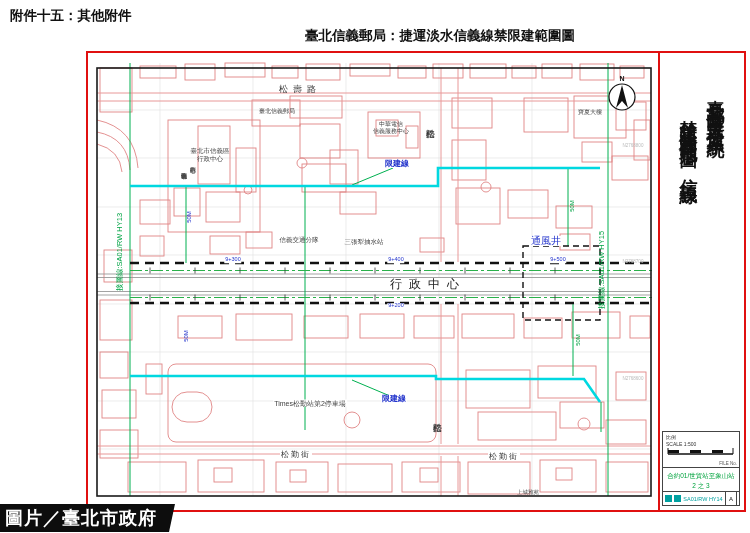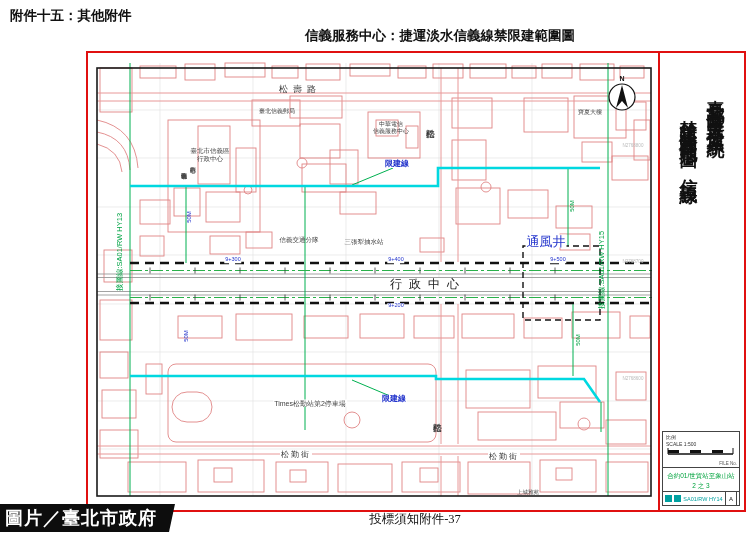--- a/index.html
+++ b/index.html
@@ -44,21 +44,21 @@
          font-family:"Liberation Sans",sans-serif;letter-spacing:1px;}
   .footer{position:absolute;left:330px;top:511px;width:170px;text-align:center;
           font-size:12.5px;color:#111;z-index:6;}
 </style>
 </head>
 <body>
 
 <div class="page">
 
   <div class="hdr">附件十五：其他附件</div>
-  <div class="ttl">信義服務中心：捷運淡水信義線禁限建範圍圖</div>
+  <div class="ttl">臺北信義郵局：捷運淡水信義線禁限建範圍圖</div>
 
   <svg id="map-svg" width="750" height="533">
       <line x1="160" y1="63" x2="160" y2="496" stroke="#e4e4e4" stroke-width="0.7"></line>
       <line x1="253" y1="63" x2="253" y2="496" stroke="#e4e4e4" stroke-width="0.7"></line>
       <line x1="346" y1="63" x2="346" y2="496" stroke="#e4e4e4" stroke-width="0.7"></line>
       <line x1="439" y1="63" x2="439" y2="496" stroke="#e4e4e4" stroke-width="0.7"></line>
       <line x1="532" y1="63" x2="532" y2="496" stroke="#e4e4e4" stroke-width="0.7"></line>
       <line x1="97" y1="110" x2="651" y2="110" stroke="#e4e4e4" stroke-width="0.7"></line>
       <line x1="97" y1="158" x2="651" y2="158" stroke="#e4e4e4" stroke-width="0.7"></line>
       <line x1="97" y1="207" x2="651" y2="207" stroke="#e4e4e4" stroke-width="0.7"></line>
@@ -225,21 +225,21 @@
       <div class="mlab" style="left: 210px; top: 151px; font-size: 6.5px; color: rgb(68, 68, 68); transform: translate(-50%, -50%);">臺北市信義區</div>
       <div class="mlab" style="left: 210px; top: 159px; font-size: 6.5px; color: rgb(68, 68, 68); transform: translate(-50%, -50%);">行政中心</div>
       <div class="mlab" style="left: 184px; top: 168px; font-size: 6px; color: rgb(68, 68, 68); transform: translate(-50%, -50%); writing-mode: vertical-rl; text-orientation: upright;">臺北市信義區</div>
       <div class="mlab" style="left: 193px; top: 162px; font-size: 6px; color: rgb(68, 68, 68); transform: translate(-50%, -50%); writing-mode: vertical-rl; text-orientation: upright;">行政中心</div>
       <div class="mlab" style="left: 391px; top: 124px; font-size: 6px; color: rgb(68, 68, 68); transform: translate(-50%, -50%);">中華電信</div>
       <div class="mlab" style="left: 391px; top: 131px; font-size: 6px; color: rgb(68, 68, 68); transform: translate(-50%, -50%);">信義服務中心</div>
       <div class="mlab" style="left: 590px; top: 112px; font-size: 6px; color: rgb(68, 68, 68); transform: translate(-50%, -50%);">寶夏大樓</div>
       <div class="mlab" style="left: 299px; top: 240px; font-size: 6.5px; color: rgb(68, 68, 68); transform: translate(-50%, -50%);">信義交通分隊</div>
       <div class="mlab" style="left: 364px; top: 242px; font-size: 6.5px; color: rgb(68, 68, 68); transform: translate(-50%, -50%);">三張犁抽水站</div>
       <div class="mlab" style="left: 310px; top: 403px; font-size: 7px; color: rgb(68, 68, 68); background: rgb(255, 255, 255); padding: 0px 1px; transform: translate(-50%, -50%);">Times松勤站第2停車場</div>
-      <div class="mlab" style="left: 546px; top: 241px; font-size: 13px; color: rgb(34, 51, 204); background: rgb(255, 255, 255); padding: 0px 1px; transform: translate(-50%, -50%);">通風井</div>
+      <div class="mlab" style="left: 546px; top: 241px; font-size: 10px; color: rgb(34, 51, 204); background: rgb(255, 255, 255); padding: 0px 1px; transform: translate(-50%, -50%);">通風井</div>
       <div class="mlab" style="left: 397px; top: 164px; font-size: 8px; color: rgb(34, 51, 204); font-weight: bold; background: rgb(255, 255, 255); padding: 0px 1px; transform: translate(-50%, -50%);">限建線</div>
       <div class="mlab" style="left: 394px; top: 399px; font-size: 8px; color: rgb(34, 51, 204); font-weight: bold; background: rgb(255, 255, 255); padding: 0px 1px; transform: translate(-50%, -50%);">限建線</div>
       <div class="mlab" style="left: 120px; top: 252px; font-size: 7.5px; color: rgb(0, 163, 68); transform: translate(-50%, -50%) rotate(-90deg);">接圖線:SA01/RW HY13</div>
       <div class="mlab" style="left: 602px; top: 270px; font-size: 7.5px; color: rgb(0, 163, 68); transform: translate(-50%, -50%) rotate(-90deg);">接圖線:SA01/RW HY15</div>
       <div class="mlab" style="left: 572px; top: 206px; font-size: 6px; color: rgb(0, 163, 68); transform: translate(-50%, -50%) rotate(-90deg);">50M</div>
       <div class="mlab" style="left: 578px; top: 340px; font-size: 6px; color: rgb(0, 163, 68); transform: translate(-50%, -50%) rotate(-90deg);">50M</div>
       <div class="mlab" style="left: 189px; top: 217px; font-size: 6px; color: rgb(34, 51, 204); transform: translate(-50%, -50%) rotate(-90deg);">50M</div>
       <div class="mlab" style="left: 186px; top: 336px; font-size: 6px; color: rgb(34, 51, 204); transform: translate(-50%, -50%) rotate(-90deg);">50M</div>
       <div class="mlab" style="left: 233px; top: 260px; font-size: 5.5px; color: rgb(34, 51, 204); background: rgb(255, 255, 255); padding: 0px 1px; transform: translate(-50%, -50%);">9+300</div>
       <div class="mlab" style="left: 396px; top: 260px; font-size: 5.5px; color: rgb(34, 51, 204); background: rgb(255, 255, 255); padding: 0px 1px; transform: translate(-50%, -50%);">9+400</div>
@@ -284,15 +284,14 @@
         <span class="logo-sq"></span>
         <span class="dwg-no">SA01/RW HY14</span>
         <span class="rev">A</span>
       </div>
     </div>
   </div>
 
   <div class="badge">
     <span>圖片／臺北市政府</span>
   </div>
-  <div class="footer">投標須知附件-37</div>
 
 </div>
 
 </body></html>

